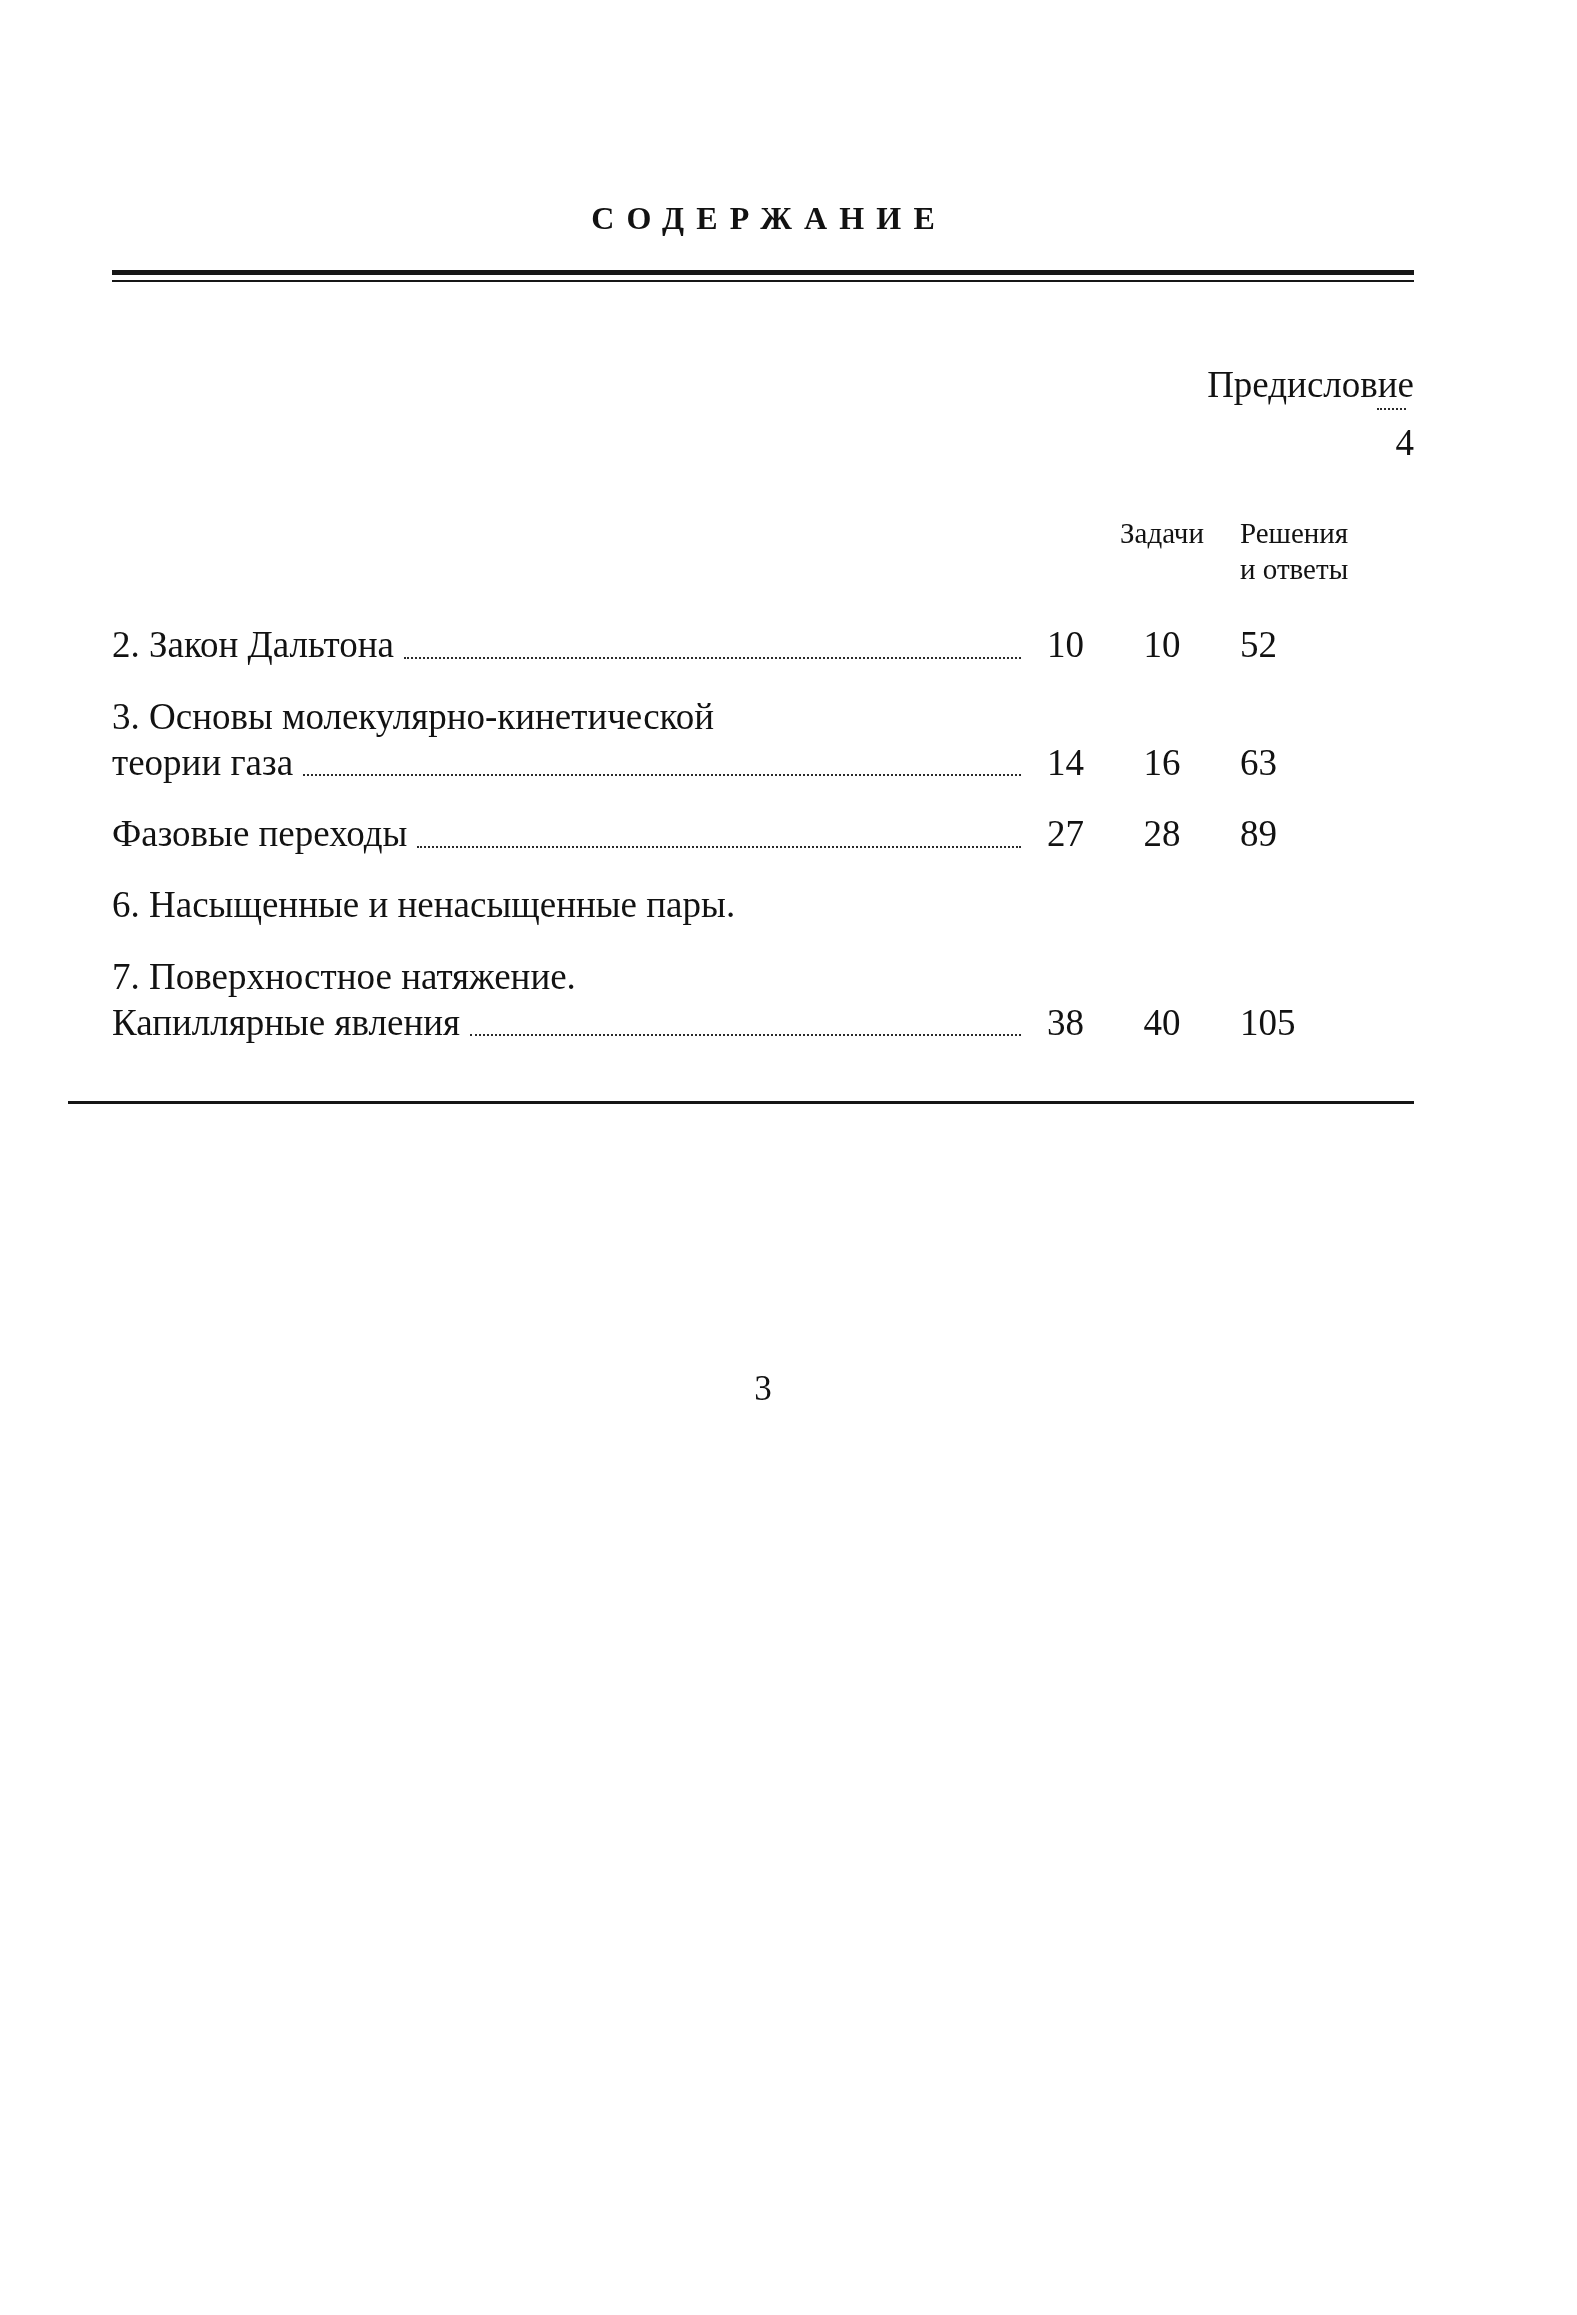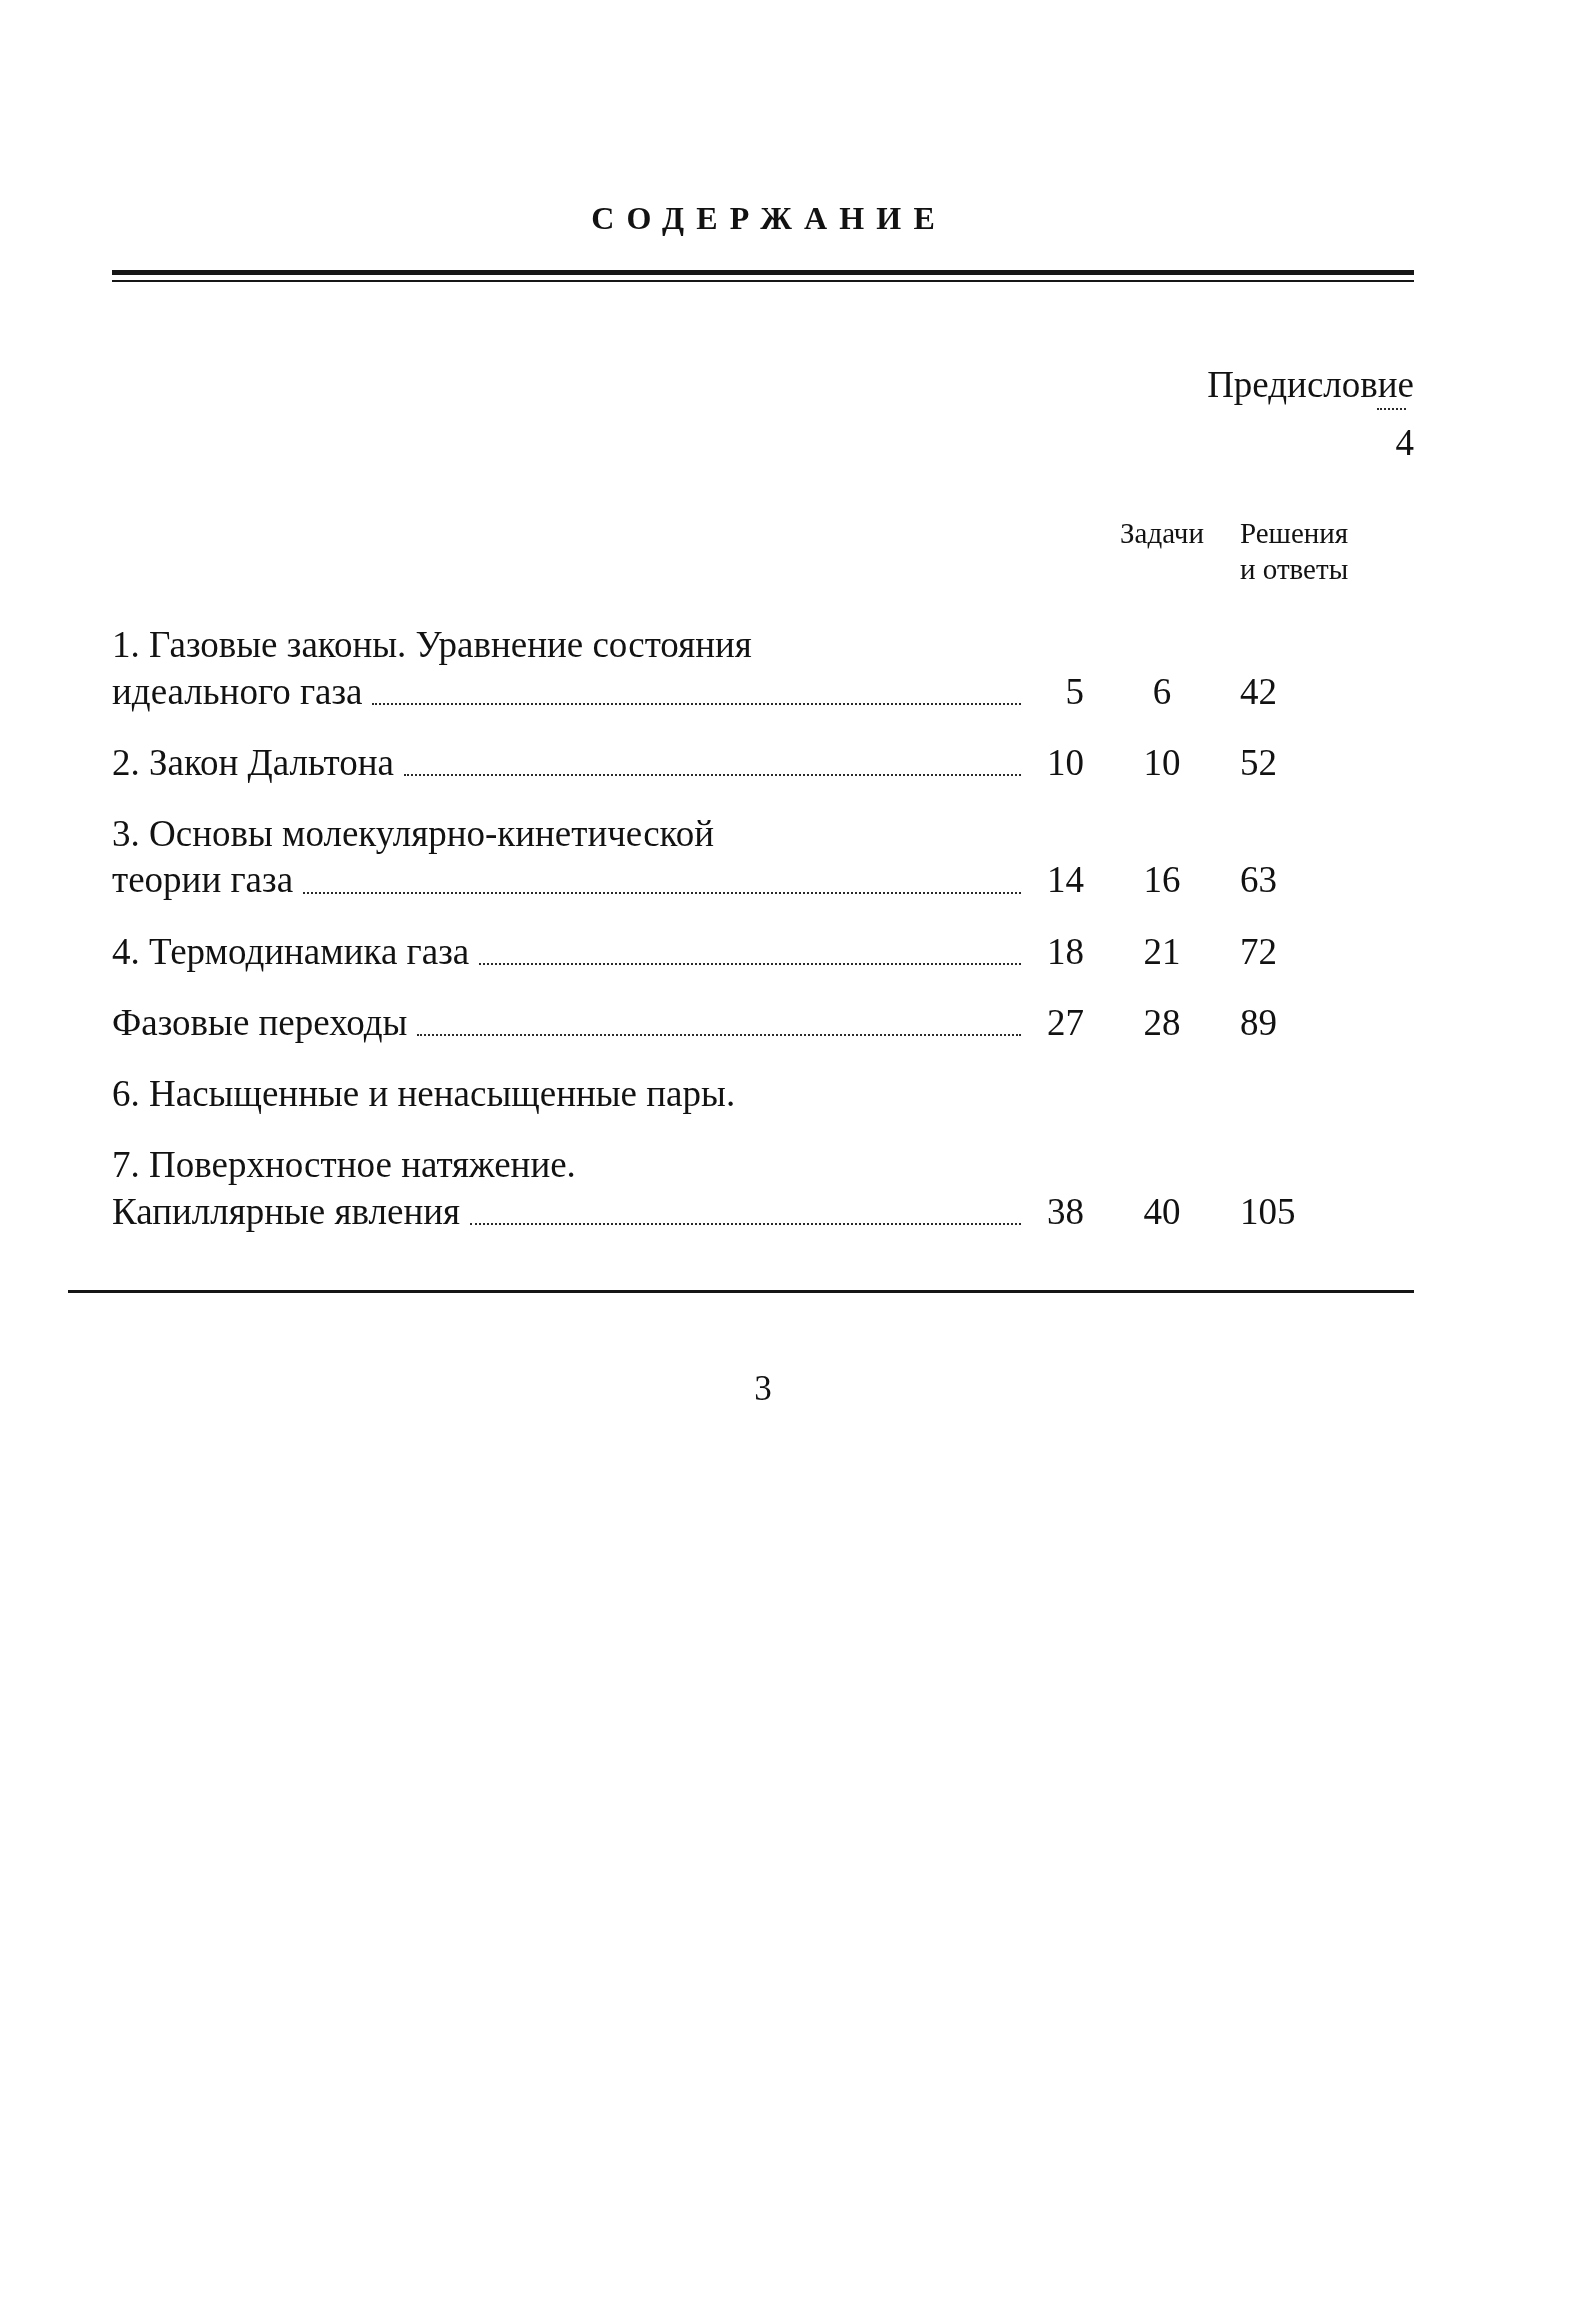--- a/index.html
+++ b/index.html
@@ -118,30 +118,20 @@
     <div class="header-row">
       <span class="col-tasks">Задачи</span>
       <span class="col-solutions">
         <span>Решения</span>
         <span>и ответы</span>
       </span>
     </div>
 
     <div class="entries">
 
-      <div class="entry">
-        <div class="entry-intro">1. Газовые законы. Уравнение состояния</div>
-        <div class="entry-row">
-          <span class="entry-text">идеального газа</span>
-          <span class="dots"></span>
-          <span class="page-num">5</span>
-          <span class="col-tasks num-cell">6</span>
-          <span class="col-solutions num-cell">42</span>
-        </div>
-      </div>
 
       <div class="entry">
 
         <div class="entry-row">
           <span class="entry-text">2. Закон Дальтона</span>
           <span class="dots"></span>
           <span class="page-num">10</span>
           <span class="col-tasks num-cell">10</span>
           <span class="col-solutions num-cell">52</span>
         </div>
@@ -151,30 +141,20 @@
         <div class="entry-intro">3. Основы молекулярно-кинетической</div>
         <div class="entry-row">
           <span class="entry-text">теории газа</span>
           <span class="dots"></span>
           <span class="page-num">14</span>
           <span class="col-tasks num-cell">16</span>
           <span class="col-solutions num-cell">63</span>
         </div>
       </div>
 
-      <div class="entry">
-
-        <div class="entry-row">
-          <span class="entry-text">4. Термодинамика газа</span>
-          <span class="dots"></span>
-          <span class="page-num">18</span>
-          <span class="col-tasks num-cell">21</span>
-          <span class="col-solutions num-cell">72</span>
-        </div>
-      </div>
 
       <div class="entry">
         <div class="entry-row">
           <span class="entry-text">Фазовые переходы</span>
           <span class="dots"></span>
           <span class="page-num">27</span>
           <span class="col-tasks num-cell">28</span>
           <span class="col-solutions num-cell">89</span>
         </div>
       </div>

